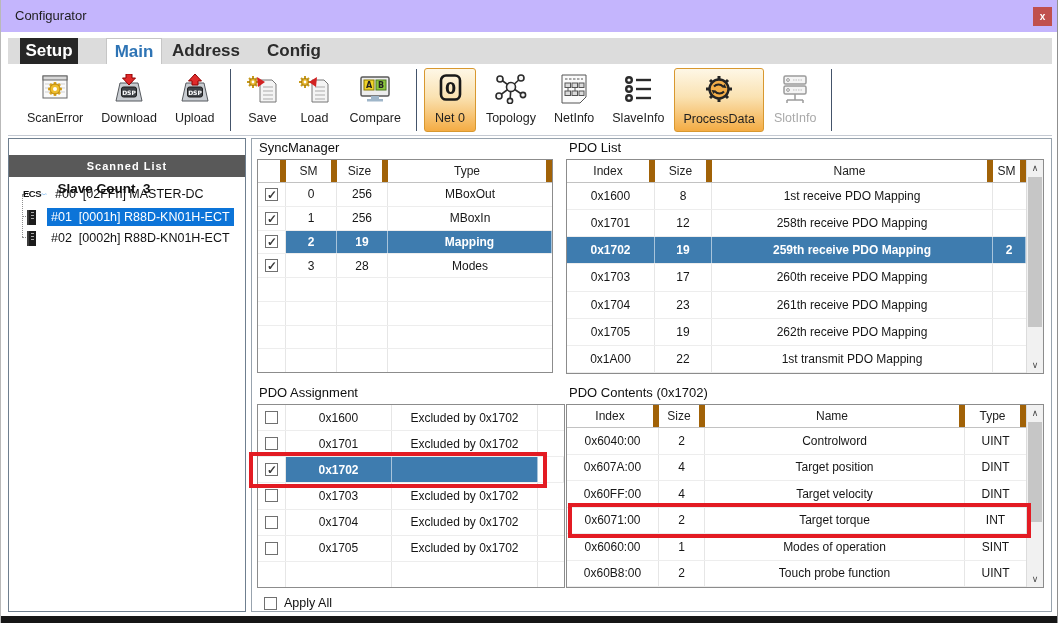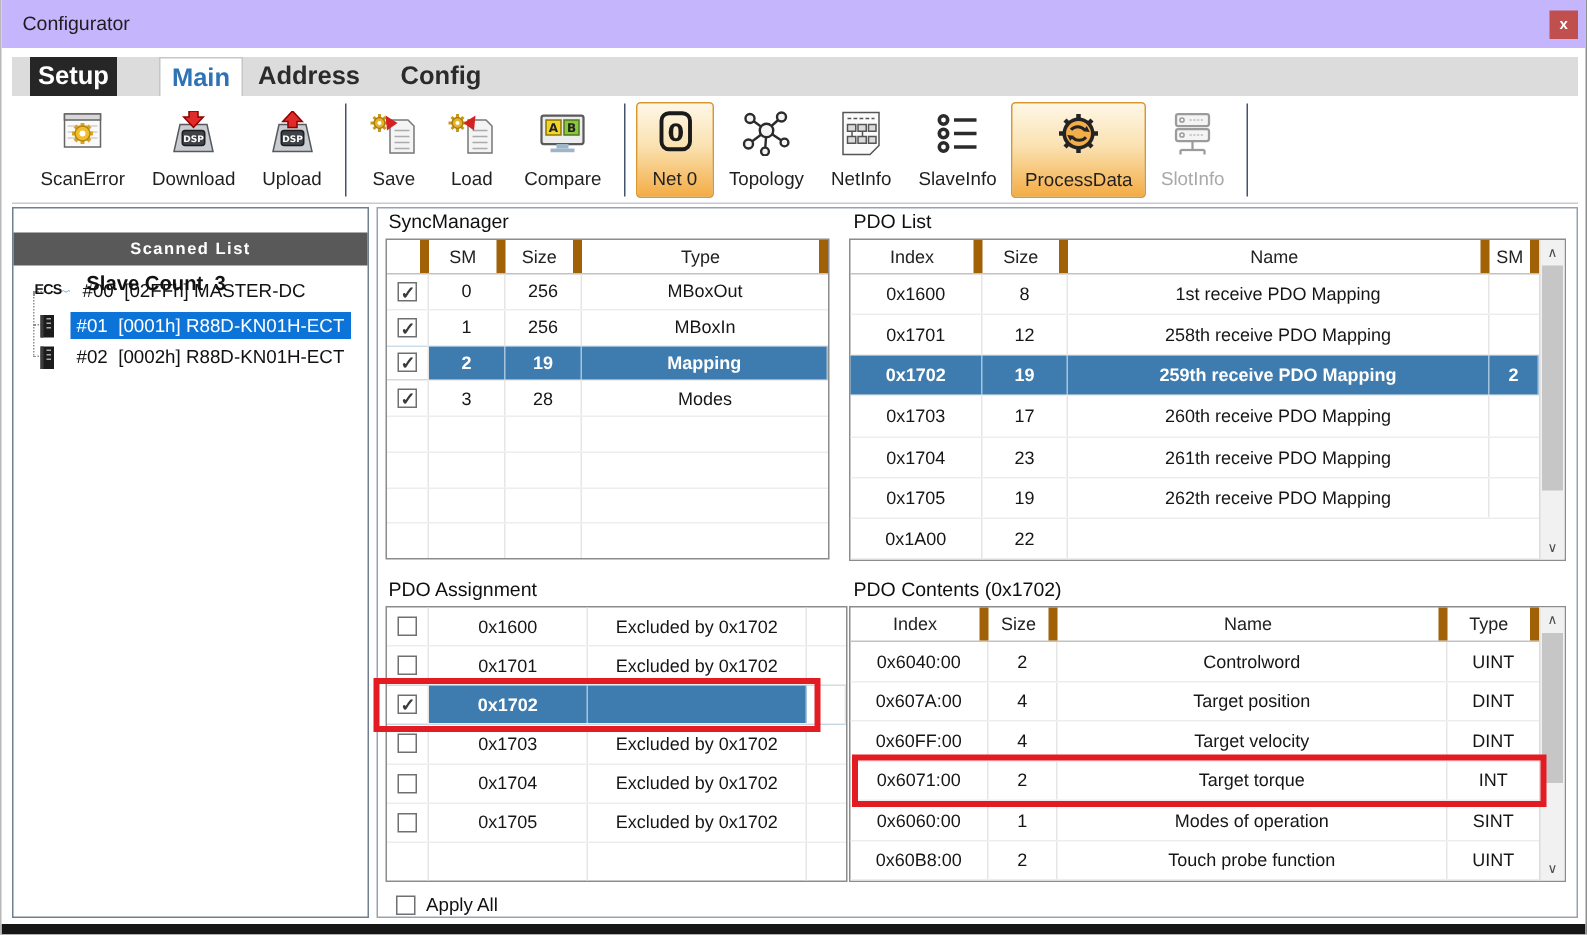--- a/index.html
+++ b/index.html
@@ -434,20 +434,21 @@
     </div>
     <div class="trow">
       <div class="c pl-i">0x1705</div>
       <div class="c pl-s">19</div>
       <div class="c pl-n">262th receive PDO Mapping</div>
       <div class="c pl-sm"></div>
     </div>
     <div class="trow">
       <div class="c pl-i">0x1A00</div>
       <div class="c pl-s">22</div>
+      <div class="c pl-n">1st transmit PDO Mapping</div>
       <div class="c pl-sm"></div>
     </div>
     <div class="vscroll">
       <div class="sarr sarr-up">∧</div>
       <div class="sthumb" style="top:17px; height:150px;"></div>
       <div class="sarr sarr-down">∨</div>
     </div>
   </div>
 
   <div class="seclabel" style="left:258px; top:385px;">PDO Assignment</div>

